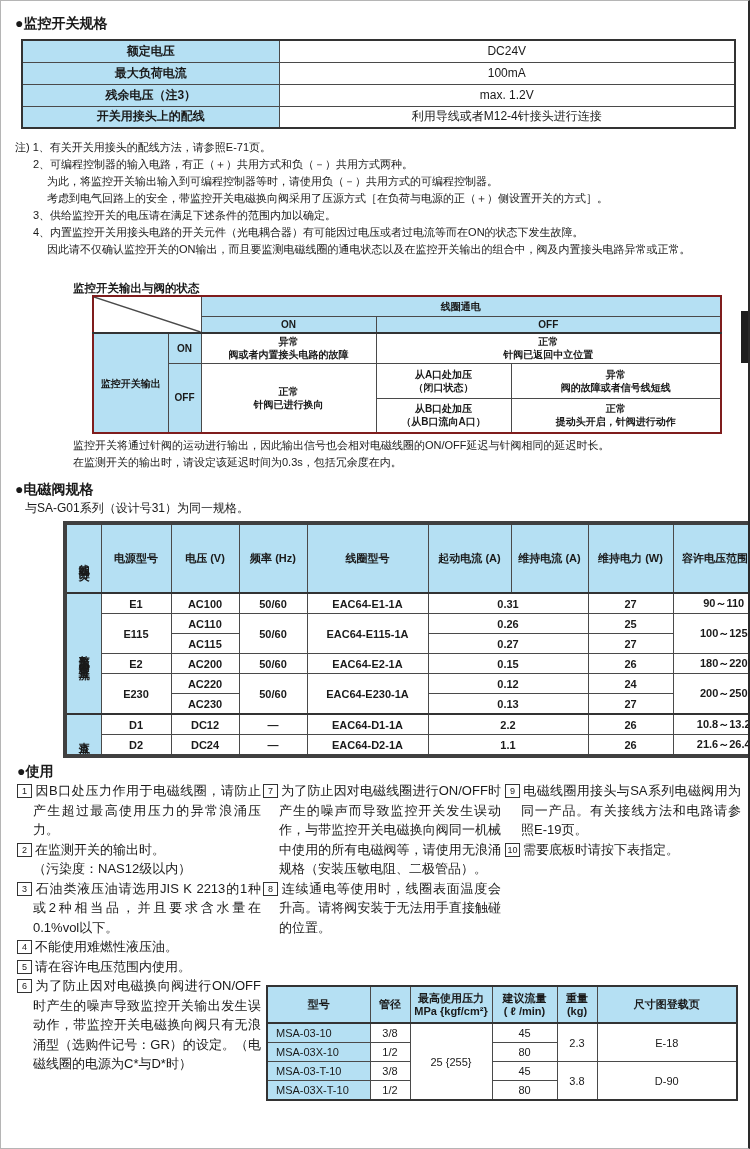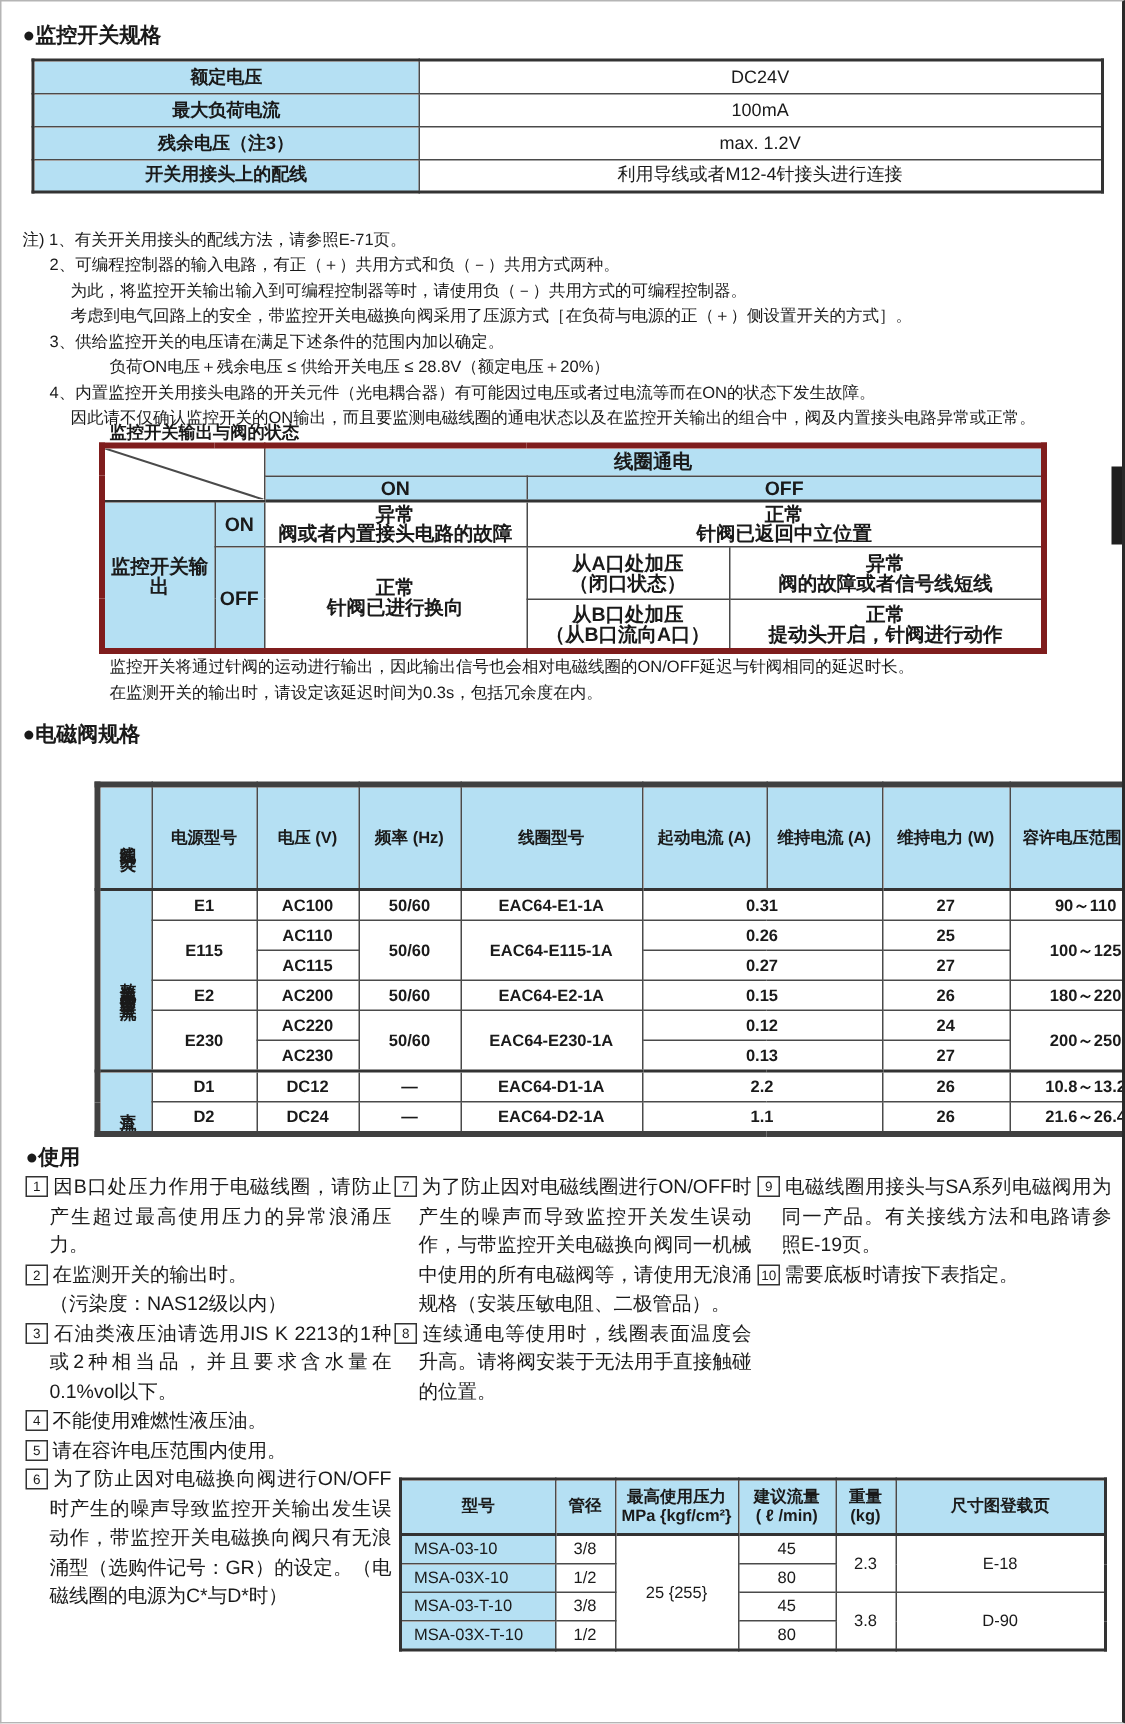--- a/index.html
+++ b/index.html
@@ -12,21 +12,21 @@
   .blue{background:#b5e0f3;}
   .b{font-weight:bold;}
   #spec-table{font-size:12px;border:2px solid #333;}
   #spec-table tr{height:22px;}
   .notes{font-size:11px;line-height:17px;}
   .nl{white-space:nowrap;}
   .i1{padding-left:18px;}
   .i2{padding-left:32px;}
   .i3{padding-left:58px;}
   #status-title{font-size:11.5px;font-weight:bold;}
-  #status-table{font-size:13px;border:4px solid #7f1d1d;}
+  #status-table{font-size:10px;border:2px solid #7f1d1d;margin-left:26px;}
   #status-table td{line-height:13px;font-weight:bold;}
   .hdr-b{border-bottom:2px solid #333 !important;}
   .diag{position:relative;background:#ffffff;}
   .diag svg{position:absolute;left:0;top:0;width:100%;height:100%;}
   .fn{font-size:11px;line-height:17px;}
   #sol-table{font-size:11px;border:4px solid #404040;margin-left:40px;}
   #sol-table th{font-weight:bold;}
   #sol-table td{height:19px;font-weight:bold;}
   .vert{writing-mode:vertical-rl;text-orientation:upright;letter-spacing:2px;margin:0 auto;line-height:1;}
   .thick-top{border-top:2px solid #333 !important;}
@@ -67,27 +67,26 @@
         <td class="blue b">残余电压（注3）</td>
         <td>max. 1.2V</td>
       </tr>
       <tr>
         <td class="blue b">开关用接头上的配线</td>
         <td>利用导线或者M12-4针接头进行连接</td>
       </tr>
     </tbody>
   </table>
 
-  <div class="abs notes" style="left:14px;top:151px;width:724px;">
+  <div class="abs notes" style="left:14px;top:138px;width:724px;">
     <div class="nl">注) 1、有关开关用接头的配线方法，请参照E-71页。</div>
     <div class="nl i1">2、可编程控制器的输入电路，有正（＋）共用方式和负（－）共用方式两种。</div>
     <div class="nl i2">为此，将监控开关输出输入到可编程控制器等时，请使用负（－）共用方式的可编程控制器。</div>
     <div class="nl i2">考虑到电气回路上的安全，带监控开关电磁换向阀采用了压源方式［在负荷与电源的正（＋）侧设置开关的方式］。</div>
     <div class="nl i1">3、供给监控开关的电压请在满足下述条件的范围内加以确定。</div>
-    <div class="nl i3">负荷ON电压＋残余电压 ≤ 供给开关电压 ≤ 28.8V（额定电压＋20%）</div>
     <div class="nl i1">4、内置监控开关用接头电路的开关元件（光电耦合器）有可能因过电压或者过电流等而在ON的状态下发生故障。</div>
     <div class="nl i2">因此请不仅确认监控开关的ON输出，而且要监测电磁线圈的通电状态以及在监控开关输出的组合中，阀及内置接头电路异常或正常。</div>
   </div>
 
   <div id="status-title" class="abs" style="left:72px;top:280px;">监控开关输出与阀的状态</div>
 
   <table id="status-table" class="abs" style="left:65px;top:294px;width:628px;">
     <colgroup>
       <col style="width:75px;">
         <col style="width:33px;">
@@ -147,20 +146,21 @@
       </tr>
     </tbody>
   </table>
 
   <div class="abs fn" style="left:72px;top:436px;width:650px;">
     <div>监控开关将通过针阀的运动进行输出，因此输出信号也会相对电磁线圈的ON/OFF延迟与针阀相同的延迟时长。</div>
     <div>在监测开关的输出时，请设定该延迟时间为0.3s，包括冗余度在内。</div>
   </div>
 
   <div class="abs sec-title" style="left:14px;top:480px;">●电磁阀规格</div>
+  <div class="abs" style="left:24px;top:499px;font-size:12px;">与SA-G01系列（设计号31）为同一规格。</div>
 
   <table id="sol-table" class="abs" style="left:22px;top:520px;width:711px;">
     <colgroup>
       <col style="width:36px;">
         <col style="width:70px;">
         <col style="width:68px;">
         <col style="width:68px;">
         <col style="width:121px;">
       <col style="width:83px;">
         <col style="width:77px;">

